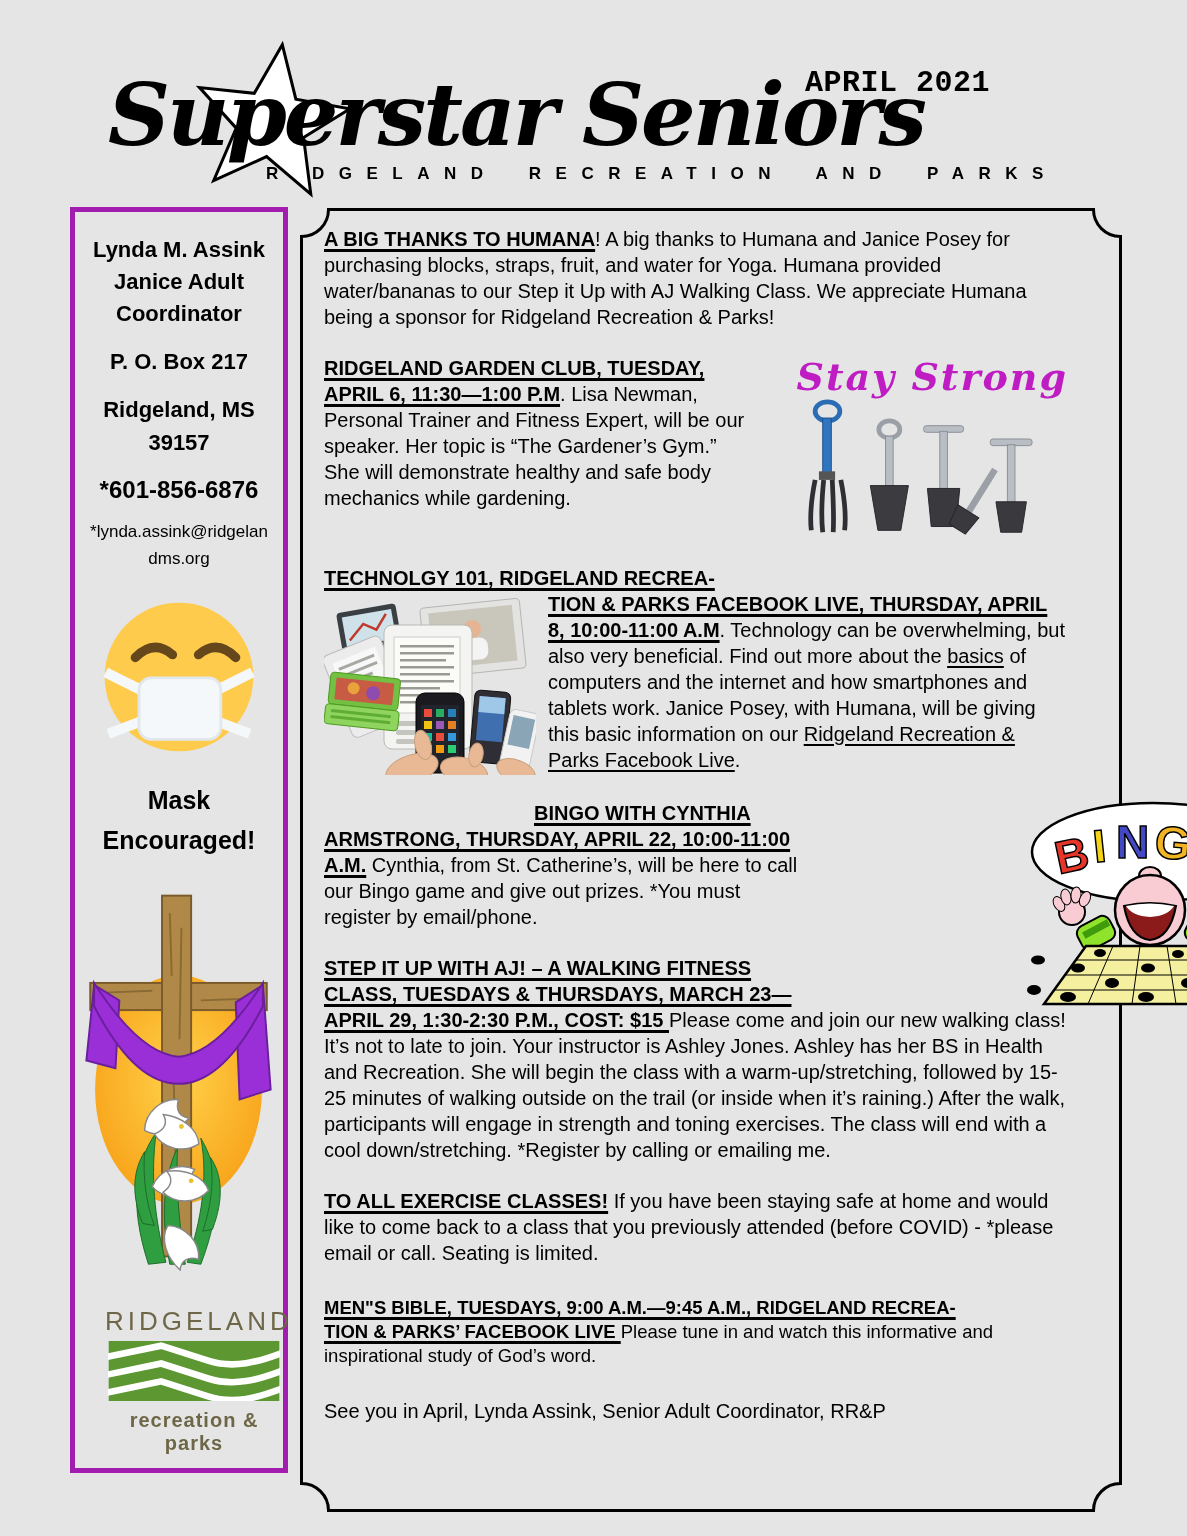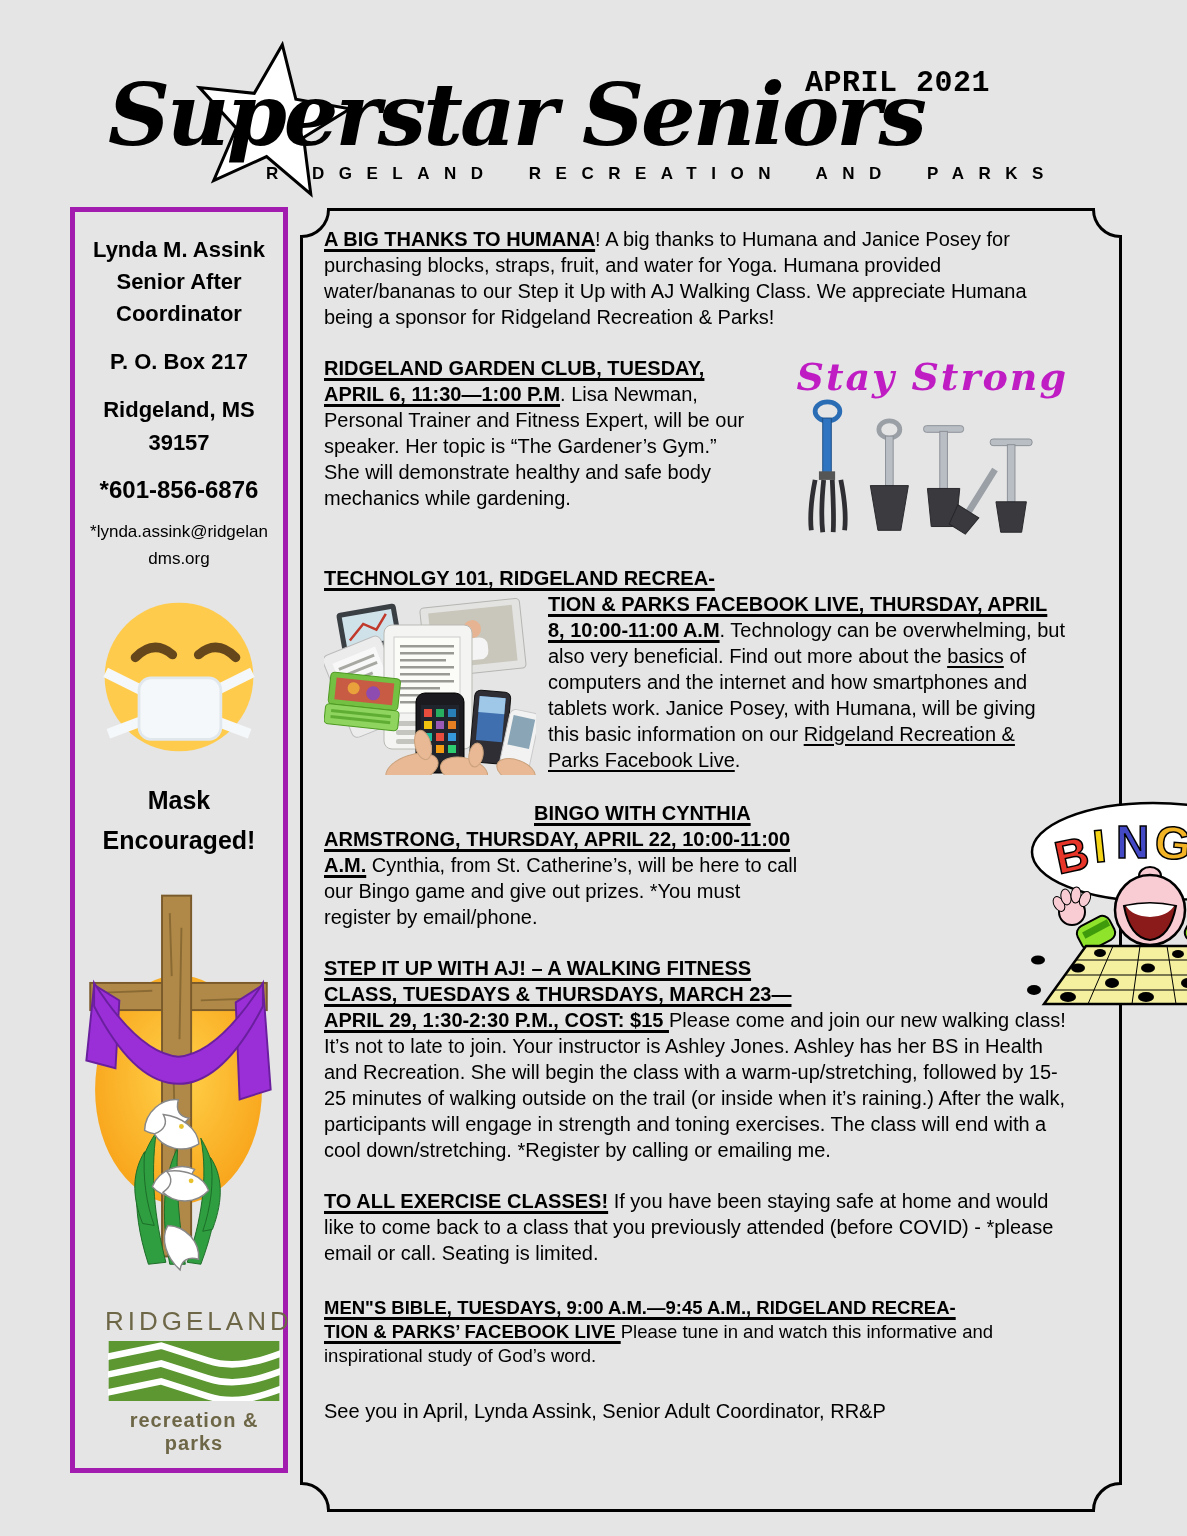--- a/index.html
+++ b/index.html
@@ -58,21 +58,21 @@
 
   <svg id="star" viewBox="0 0 152 160">
     <polygon points="76,6 97,58 152,60 110,95 125,150 76,119 27,150 42,95 0,60 55,58" fill="#ffffff" stroke="#000" stroke-width="3" transform="rotate(8 76 80)"></polygon>
   </svg>
   <div id="masthead-title">Superstar Seniors</div>
   <div id="issue-date">APRIL 2021</div>
   <div id="masthead-subtitle">RIDGELAND RECREATION AND PARKS</div>
 
   <div id="sidebar">
     <div class="sb-name">Lynda M. Assink</div>
-    <div class="sb-name">Senior After</div>
+    <div class="sb-name">Janice Adult</div>
     <div class="sb-name">Coordinator</div>
     <div class="sb-grp">P. O. Box 217</div>
     <div class="sb-grp">
       <div>Ridgeland, MS</div>
       <div>39157</div>
     </div>
     <div class="sb-phone">*601-856-6876</div>
     <div class="sb-email">
       <div>*lynda.assink@ridgelan</div>
       <div>dms.org</div>

